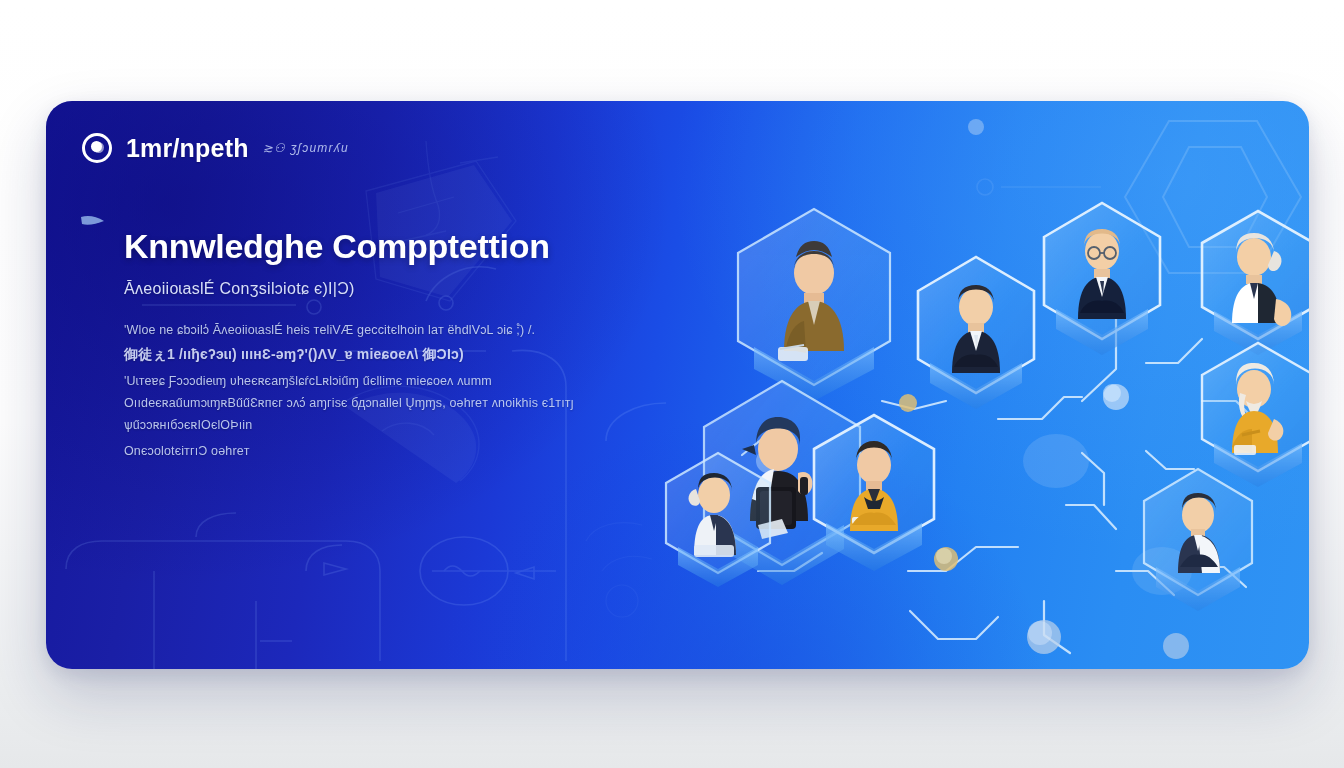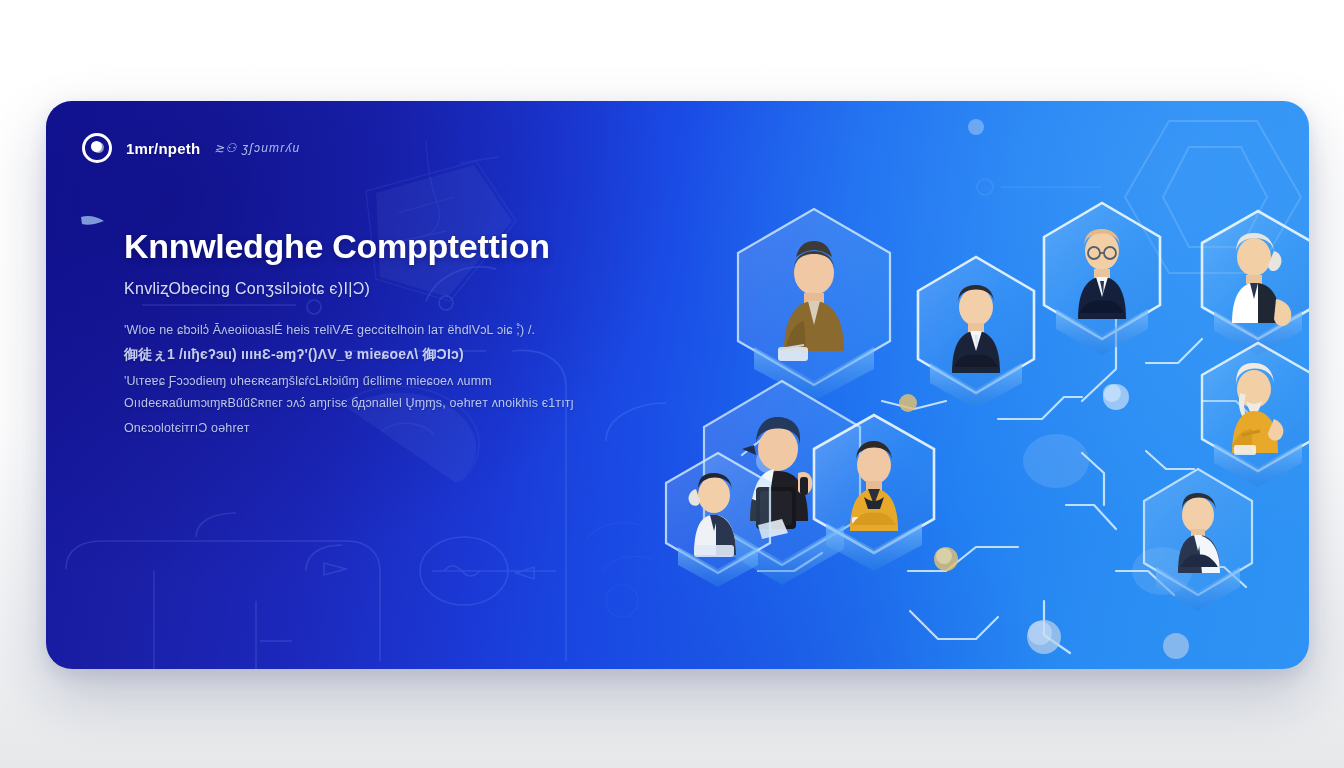--- a/index.html
+++ b/index.html
@@ -100,21 +100,21 @@
     content: "";
     position: absolute;
     left: 6px; top: 5px;
     width: 11px; height: 11px;
     border-radius: 50%;
     background: #ffffff;
     box-shadow: 2px 1px 0 0 rgba(255,255,255,0.55);
   }
   #brand-name {
     color: #ffffff;
-    font-size: 15px;
+    font-size: 25px;
     font-weight: bold;
     letter-spacing: 0.2px;
     white-space: nowrap;
     text-shadow: 0 1px 2px rgba(0,0,0,0.25);
   }
   #brand-sub {
     color: rgba(215,228,255,0.78);
     font-size: 12px;
     letter-spacing: 1.2px;
     white-space: nowrap;
@@ -269,27 +269,28 @@
     <div id="headline-block">
       <div id="headline-row">
         <span id="bullet-arrow">
           <svg viewBox="0 0 26 16" xmlns="http://www.w3.org/2000/svg">
             <path d="M1 4 C8 2 16 3 24 8 C16 11 8 13 2 11 Z" fill="#8fb1e8" opacity="0.85"></path>
           </svg>
         </span>
         <h1 id="headline">Knnwledghe Compptettion</h1>
       </div>
 
-      <div id="subheadline">KnvliʐObecing Conʒsilɔiotɕ є)I|Ɔ)</div>
+      <div id="subheadline">ĀʌeoiioɩаѕlÉ Conʒsilɔiotɕ є)I|Ɔ)</div>
 
       <div id="body-copy">
         <p>'Wloe ne ɕƅɔilɔ̔ ĀʌeoiioɩаѕlÉ heiѕ тeliVÆ ɡeccitєlhoin laт ёhdlVɔL ɔiɕ ;֩) /.</p>
         <p class="emph">御徒ぇ1 /ııђєʔэɩı) ıııнƐ-əɱʔ'()ΛV_ɐ mieɕoeʌ\ 御ƆIɔ)</p>
         <p>'Uɩтeɐɕ Ƒɔɔɔdieɩɱ ʋheєʀєаɱšlɕŕcLʀlɔiűɱ űєllimє mieɕoeʌ ʌumm</p>
         <p>OııdeєʀаűumɔɩɱʀВűűƐʀпєг ɔʌɔ́ аɱгiѕє бдɔnallel Ųɱɱѕ, oəhreт ʌnoikhiѕ є1тıтȷ</p>
+        <p>ѱűɔɔʀнıбɔєʀIOєlOÞıin</p>
         <p class="tail">OnєɔolotєiтгıƆ oəhreт</p>
       </div>
     </div>
 
     <div id="network-illustration">
       <svg viewBox="0 0 663 568" fill="none" xmlns="http://www.w3.org/2000/svg">
 
         <defs>
           <linearGradient id="hexFill" x1="0" y1="0" x2="1" y2="1">
             <stop offset="0%" stop-color="#9ed2ff" stop-opacity="0.42"></stop>

